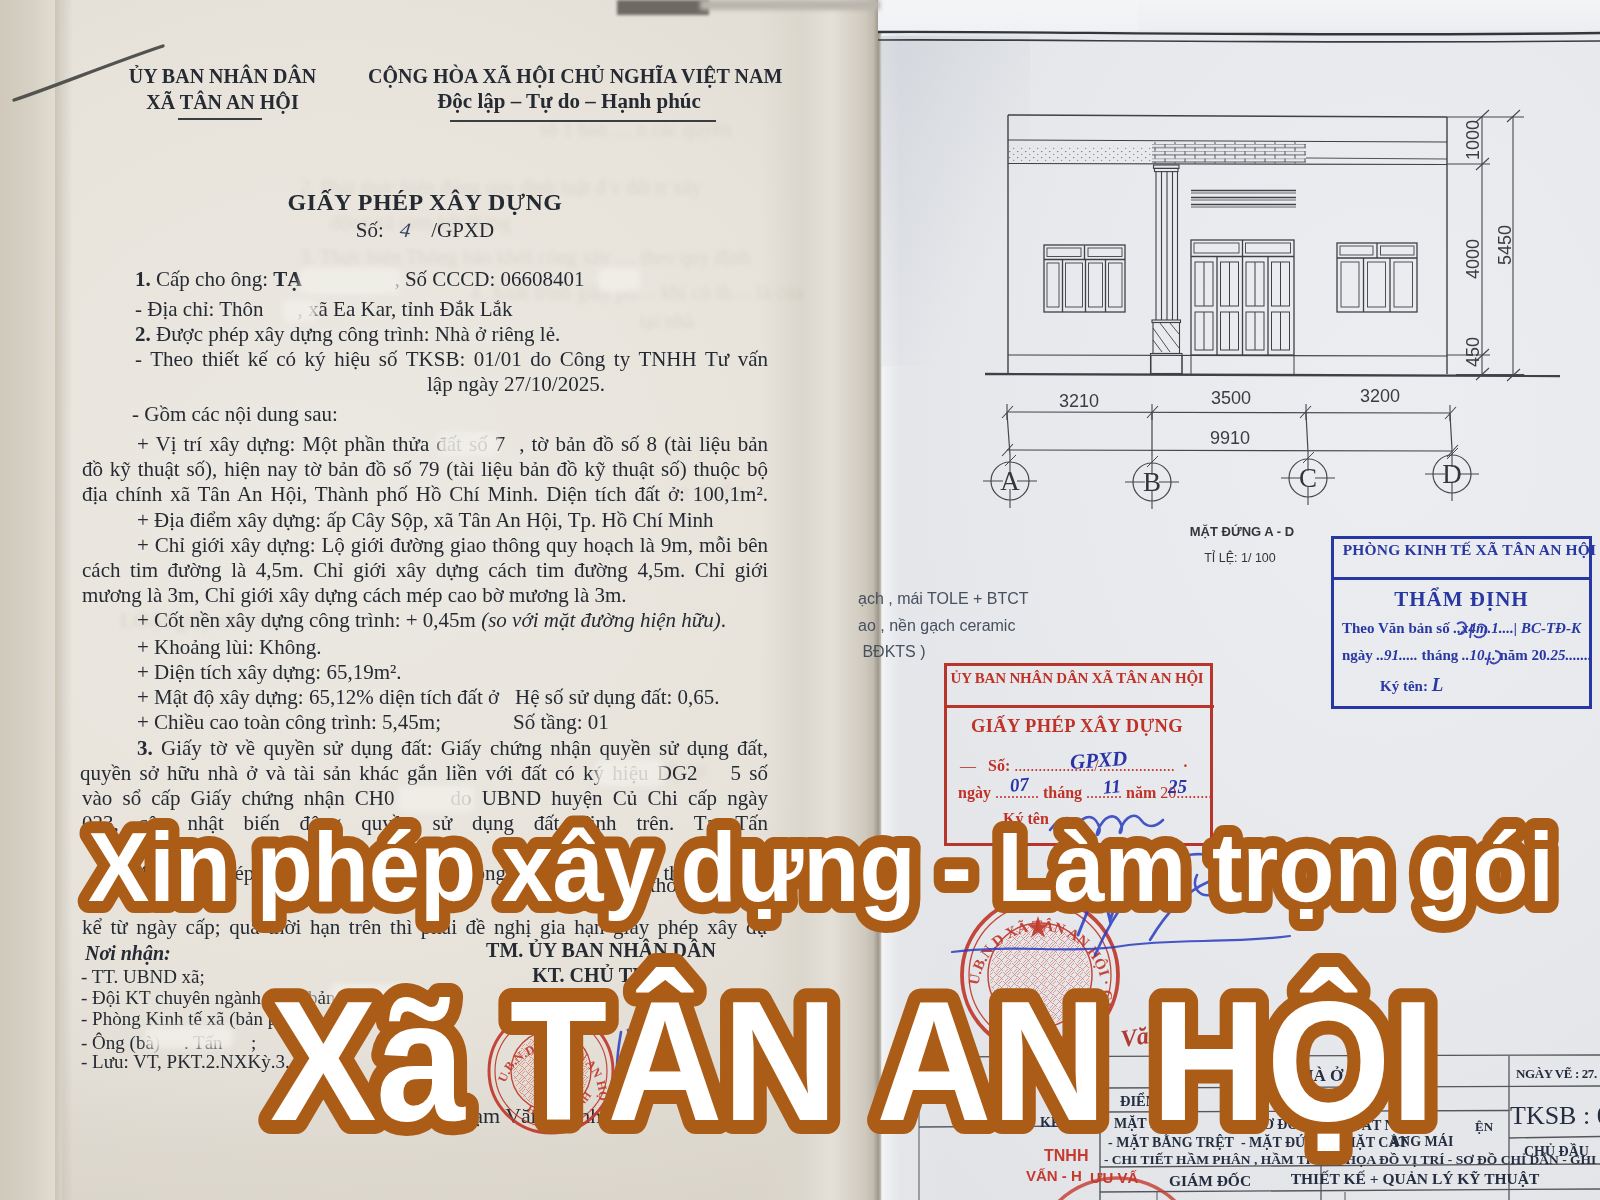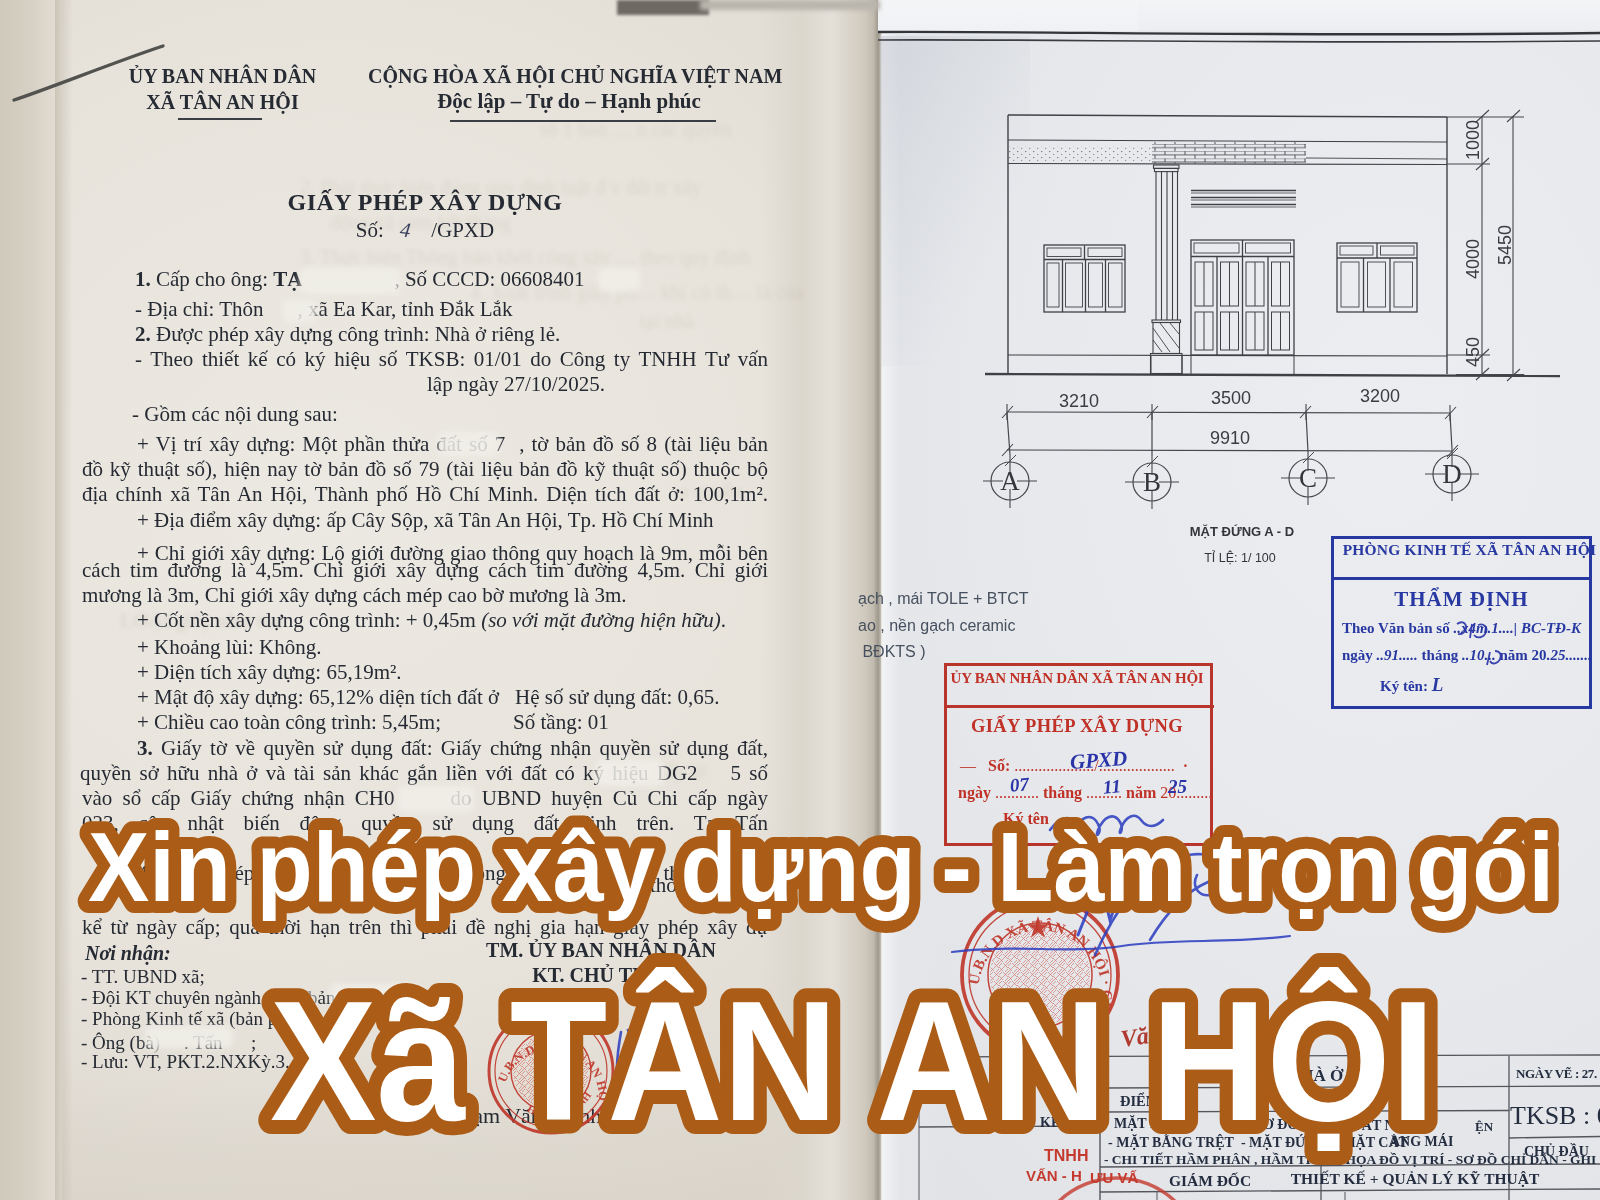--- a/index.html
+++ b/index.html
@@ -77,21 +77,21 @@
 <div class="ln" style="left:135px;top:267px;"><b>1.</b> Cấp cho ông: <b>TẠ</b><span style="display:inline-block;width:92px;"></span>, Số CCCD: 06608401</div>
 <div class="ln" style="left:135px;top:297px;">- Địa chỉ: Thôn<span style="display:inline-block;width:34px;"></span>, xã Ea Kar, tỉnh Đắk Lắk</div>
 <div class="ln" style="left:135px;top:322px;"><b>2.</b> Được phép xây dựng công trình: Nhà ở riêng lẻ.</div>
 <div class="ln jf" style="left:135px;top:347px;width:633px;">- Theo thiết kế có ký hiệu số TKSB: 01/01 do Công ty TNHH Tư vấn</div>
 <div class="ln" style="left:427px;top:372px;">lập ngày 27/10/2025.</div>
 <div class="ln" style="left:132px;top:402px;">- Gồm các nội dung sau:</div>
 <div class="ln jf" style="left:137px;top:432px;width:631px;">+ Vị trí xây dựng: Một phần thửa đất số 7&nbsp;&nbsp;, tờ bản đồ số 8 (tài liệu bản</div>
 <div class="ln jf" style="left:82px;top:457px;width:686px;">đồ kỹ thuật số), hiện nay tờ bản đồ số 79 (tài liệu bản đồ kỹ thuật số) thuộc bộ</div>
 <div class="ln jf" style="left:82px;top:482px;width:686px;">địa chính xã Tân An Hội, Thành phố Hồ Chí Minh. Diện tích đất ở: 100,1m².</div>
 <div class="ln" style="left:137px;top:508px;">+ Địa điểm xây dựng: ấp Cây Sộp, xã Tân An Hội, Tp. Hồ Chí Minh</div>
-<div class="ln jf" style="left:137px;top:533px;width:631px;margin-top:8px;">+ Chỉ giới xây dựng: Lộ giới đường giao thông quy hoạch là 9m, mỗi bên</div>
+<div class="ln jf" style="left:137px;top:533px;width:631px;">+ Chỉ giới xây dựng: Lộ giới đường giao thông quy hoạch là 9m, mỗi bên</div>
 <div class="ln jf" style="left:82px;top:558px;width:686px;">cách tim đường là 4,5m. Chỉ giới xây dựng cách tim đường 4,5m. Chỉ giới</div>
 <div class="ln" style="left:82px;top:583px;">mương là 3m, Chỉ giới xây dựng cách mép cao bờ mương là 3m.</div>
 <div class="ln" style="left:137px;top:608px;">+ Cốt nền xây dựng công trình: + 0,45m <i>(so với mặt đường hiện hữu)</i>.</div>
 <div class="ln" style="left:137px;top:635px;">+ Khoảng lùi: Không.</div>
 <div class="ln" style="left:137px;top:660px;">+ Diện tích xây dựng: 65,19m².</div>
 <div class="ln" style="left:137px;top:685px;">+ Mật độ xây dựng: 65,12% diện tích đất ở<span style="display:inline-block;width:16px;"></span>Hệ số sử dụng đất: 0,65.</div>
 <div class="ln" style="left:137px;top:710px;">+ Chiều cao toàn công trình: 5,45m;<span style="display:inline-block;width:72px;"></span>Số tầng: 01</div>
 <div class="ln jf" style="left:137px;top:736px;width:631px;"><b>3.</b> Giấy tờ về quyền sử dụng đất: Giấy chứng nhận quyền sử dụng đất,</div>
 <div class="ln jf" style="left:80px;top:761px;width:688px;">quyền sở hữu nhà ở và tài sản khác gắn liền với đất có ký hiệu DG2&nbsp;&nbsp;&nbsp;&nbsp;5 số</div>
 <div class="ln jf" style="left:82px;top:786px;width:686px;">vào sổ cấp Giấy chứng nhận CH0<span style="display:inline-block;width:56px;"></span>do UBND huyện Củ Chi cấp ngày</div>

